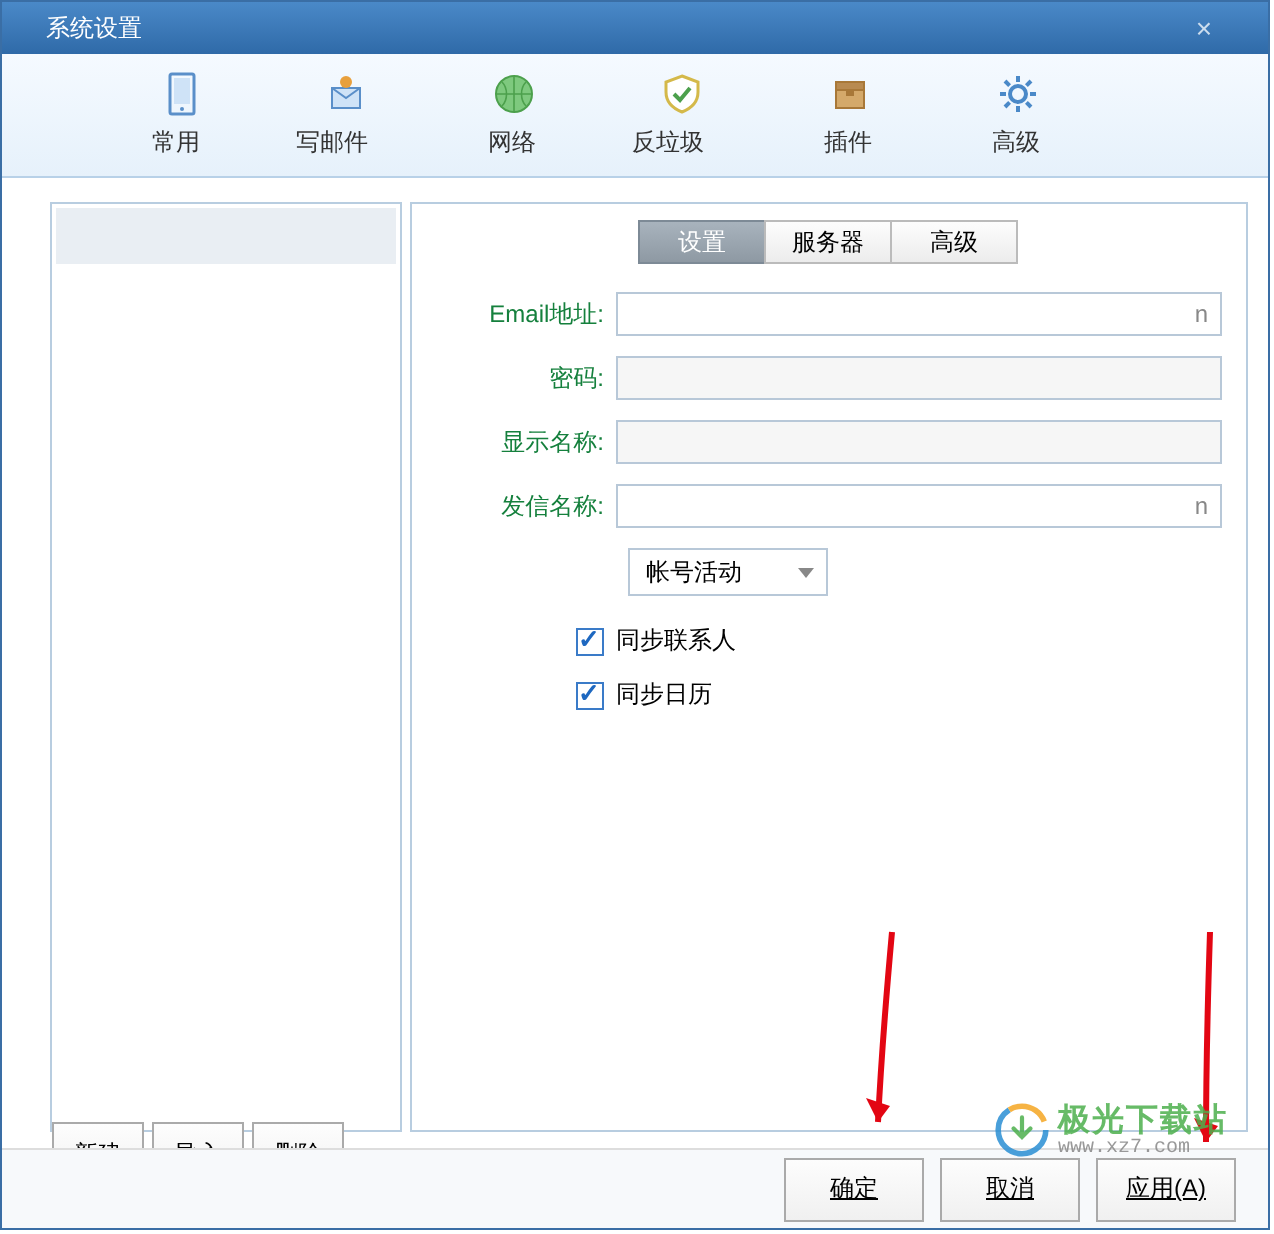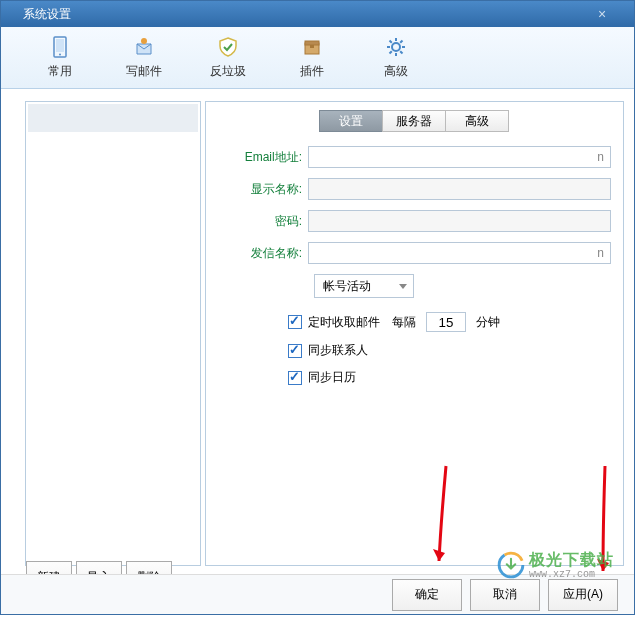--- a/index.html
+++ b/index.html
@@ -2,29 +2,29 @@
 <html><head>
 <meta charset="utf-8">
 <style>
   * { box-sizing: border-box; margin: 0; padding: 0; }
   body { font-family: "Microsoft YaHei", SimSun, sans-serif; font-size: 12px; background: #fff; width: 637px; height: 617px; position: relative; overflow: hidden; }
   .window { border: 1px solid #3a6ea5; width: 635px; height: 615px; position: relative; background: #fff; }
   .titlebar { height: 26px; background: linear-gradient(to bottom, #4a89c8, #2f6aa8); color: #fff; display: flex; align-items: center; padding: 0 22px; justify-content: space-between; }
   .titlebar .title { font-size: 12px; }
   .titlebar .close { width: 20px; text-align: center; cursor: pointer; color: #cde; font-size: 14px; }
   .toolbar { height: 62px; background: linear-gradient(to bottom, #f5faff 0%, #e6f1fb 100%); border-bottom: 1px solid #b8d1e8; display: flex; padding: 0 18px; gap: 2px; }
-  .toolbtn { width: 82px; display: flex; flex-direction: column; align-items: center; justify-content: center; gap: 4px; cursor: pointer; border: 1px solid transparent; border-radius: 2px; }
+  .toolbtn { width: 82px; display: flex; flex-direction: column; align-items: flex-end; justify-content: center; gap: 4px; cursor: pointer; border: 1px solid transparent; border-radius: 2px; }
   .toolbtn.active { background: linear-gradient(to bottom, #dbeaf9, #c8ddf3); border: 1px solid #9cbfe0; }
   .toolbtn .iconwrap { height: 24px; display: flex; align-items: center; justify-content: center; }
   .toolbtn .lbl { font-size: 12px; color: #333; }
   .body { display: flex; padding: 12px 10px 8px 24px; gap: 4px; height: calc(100% - 26px - 62px - 40px); }
   .leftpanel { width: 176px; border: 1px solid #b8cde0; background: #fff; position: relative; }
   .account-item { height: 28px; background: #e9eef3; margin: 2px; }
   .leftbuttons { position: absolute; left: 0; bottom: -28px; display: flex; gap: 4px; }
-  .btn { height: 32px; min-width: 46px; padding: 0 8px; background: linear-gradient(to bottom,#fdfdfd,#f0f0f0); border: 1px solid #aaa; font-size: 12px; cursor: pointer; }
+  .btn { height: 32px; min-width: 46px; padding: 0 8px; background: linear-gradient(to bottom,#fdfdfd,#f0f0f0); border: 1px solid #aaa; font-size: 12px; cursor: pointer; text-decoration: underline; }
   .rightpanel { flex: 1; border: 1px solid #b8cde0; background: #fff; padding: 8px 12px 12px 12px; position: relative; }
   .subtabs { display: flex; justify-content: center; gap: 0; margin-bottom: 14px; }
   .subtab { width: 64px; height: 22px; border: 1px solid #bbb; background: linear-gradient(to bottom,#fdfdfd,#ececec); display: flex; align-items: center; justify-content: center; font-size: 12px; cursor: pointer; margin-left: -1px; }
   .subtab.active { background: linear-gradient(to bottom,#a8b3bd,#8e99a3); color: #fff; border-color: #7d8a96; }
   .formrow { display: flex; align-items: center; margin-bottom: 10px; }
   .formrow .flabel { width: 90px; text-align: right; padding-right: 6px; color: #15803d; }
   .formrow .finput { flex: 1; height: 22px; border: 1px solid #b8c8d8; padding: 0 6px; font-size: 12px; background: #fff; color: #888; }
   .formrow .finput.blur { color: transparent; background: #f6f6f6; }
   .selectbox { height: 24px; border: 1px solid #b8c8d8; padding: 0 20px 0 8px; display: inline-flex; align-items: center; position: relative; background: #fff; cursor: pointer; min-width: 100px; margin-left: 96px; margin-bottom: 14px; }
   .selectbox::after { content: ""; position: absolute; right: 6px; top: 9px; border-left: 4px solid transparent; border-right: 4px solid transparent; border-top: 5px solid #888; }
@@ -62,20 +62,29 @@
     </div>
     <div class="toolbtn">
       <span class="iconwrap">
         <svg width="22" height="22" viewBox="0 0 22 22">
             <path d="M4 8h14v10H4z" fill="#cfe3f7" stroke="#5a8fc9"></path>
             <path d="M4 8l7 5 7-5" fill="none" stroke="#5a8fc9"></path>
             <circle cx="11" cy="5" r="3" fill="#e8a03d"></circle>
           </svg>
       </span>
       <span class="lbl">写邮件</span>
+    </div>
+    <div class="toolbtn">
+      <span class="iconwrap">
+        <svg width="22" height="22" viewBox="0 0 22 22">
+            <circle cx="11" cy="11" r="9" fill="#7ec97e" stroke="#4ca04c"></circle>
+            <path d="M2 11h18M11 2v18M5 5c3 3 3 9 0 12M17 5c-3 3-3 9 0 12" fill="none" stroke="#4ca04c" stroke-width="0.8"></path>
+          </svg>
+      </span>
+      <span class="lbl">网络</span>
     </div>
     <div class="toolbtn">
       <span class="iconwrap">
         <svg width="22" height="22" viewBox="0 0 22 22">
             <path d="M11 2l8 3v5c0 5-3 8-8 10-5-2-8-5-8-10V5z" fill="#fff" stroke="#d4b94a" stroke-width="1.5"></path>
             <path d="M7 11l3 3 5-6" fill="none" stroke="#4ca04c" stroke-width="2"></path>
           </svg>
       </span>
       <span class="lbl">反垃圾</span>
     </div>
@@ -124,43 +133,36 @@
         <div class="subtab active">设置</div>
         <div class="subtab">服务器</div>
         <div class="subtab">高级</div>
       </div>
 
       <div class="formrow">
         <span class="flabel">Email地址:</span>
         <input class="finput" style="text-align: right;" value="n">
       </div>
       <div class="formrow">
+        <span class="flabel">密码:</span>
+        <input class="finput blur" type="password" value="" style="">
+      </div>
+      <div class="formrow">
         <span class="flabel">显示名称:</span>
         <input class="finput blur" value="" style="">
-      </div>
-      <div class="formrow">
-        <span class="flabel">密码:</span>
-        <input class="finput blur" type="password" value="" style="">
       </div>
       <div class="formrow">
         <span class="flabel">发信名称:</span>
         <input class="finput" style="text-align: right;" value="n">
       </div>
 
       <div class="selectbox">
         <span>帐号活动</span>
       </div>
 
-      <div class="checkrow">
-        <span class="chk checked"></span>
-        <span>定时收取邮件</span>
-        <span style="margin-left:6px;">每隔</span>
-        <input class="smallinput" value="15" style="">
-        <span>分钟</span>
-      </div>
       <div class="checkrow">
         <span class="chk checked"></span>
         <span>同步联系人</span>
       </div>
       <div class="checkrow">
         <span class="chk checked"></span>
         <span>同步日历</span>
       </div>
     </div>
   </div>

